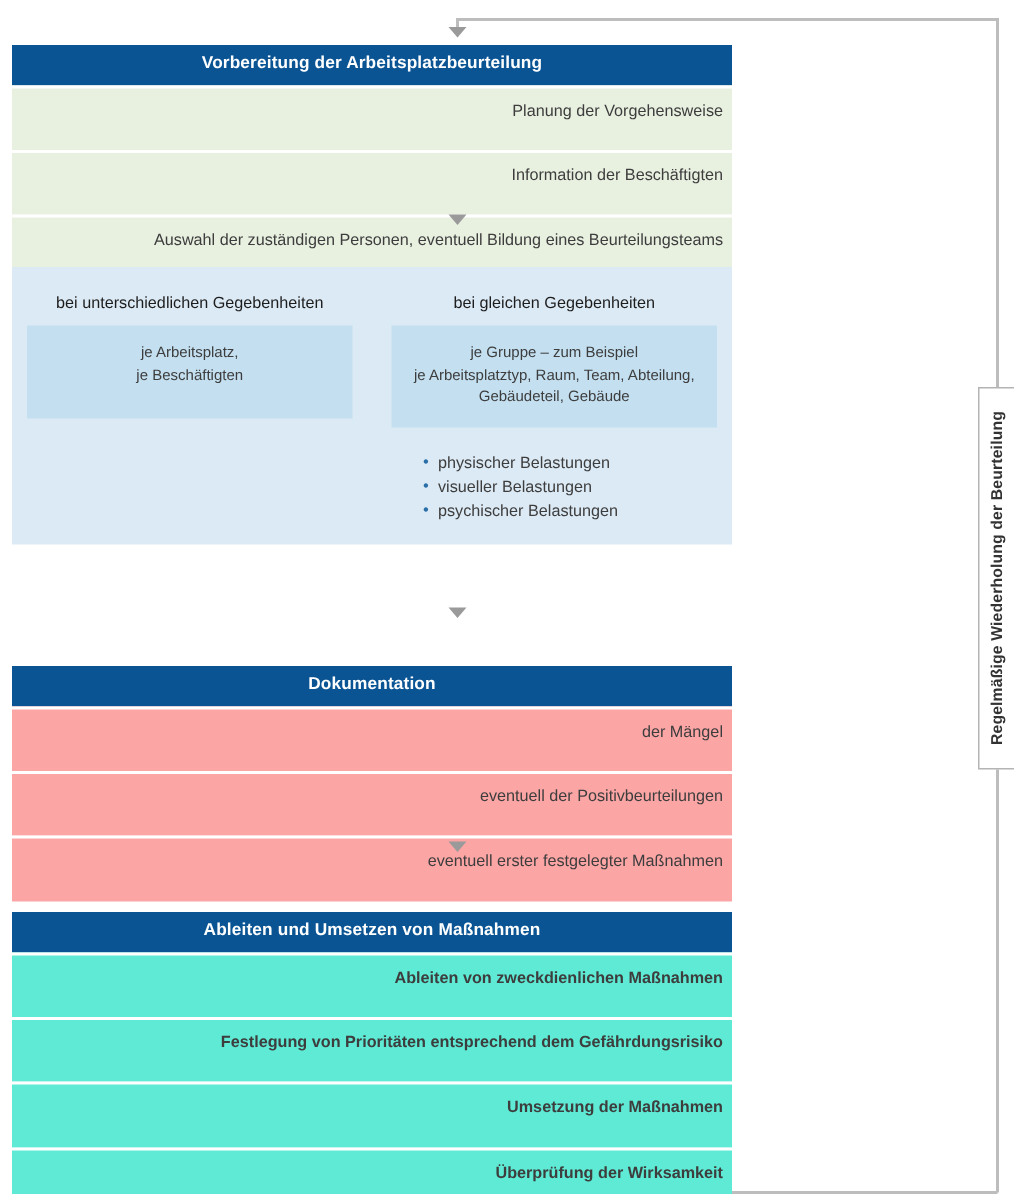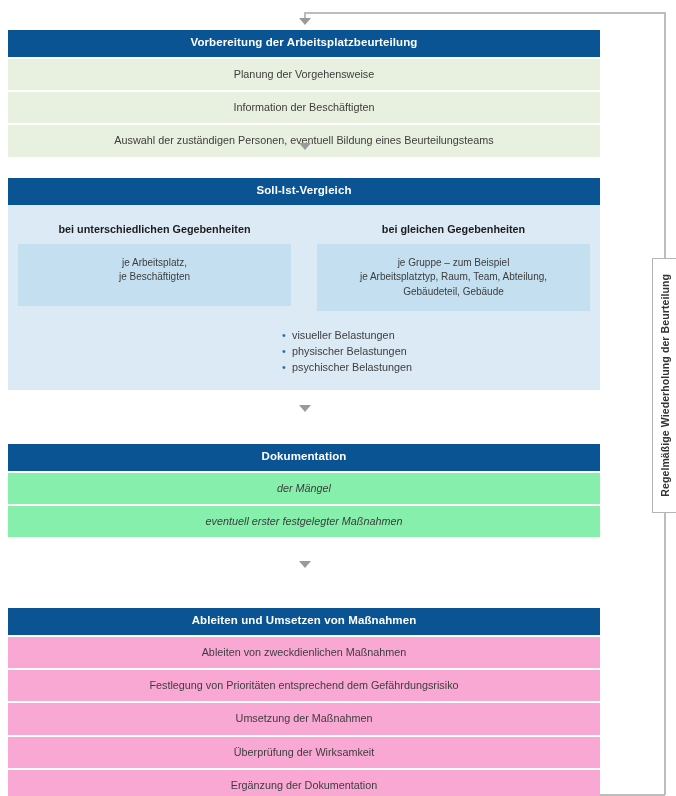--- a/index.html
+++ b/index.html
@@ -13,66 +13,66 @@
     position: relative;
     font-family: "Liberation Sans", sans-serif;
     color: #3b3b3b;
     overflow: hidden;
   }
 
   
   .block {
     position: absolute;
     left: 8px;
-    width: 592px;
+    width: 480px;
     box-sizing: border-box;
   }
   .block-header {
     background: #0a5494;
     color: #ffffff;
     font-size: 11.5px;
     font-weight: bold;
     text-align: center;
     letter-spacing: .1px;
     padding: 7px 4px 8px 4px;
     line-height: 1;
   }
   .row {
     font-size: 10.8px;
-    text-align: center;
-    padding: 9px 6px 9px 6px;
+    text-align: right;
+    padding: 9px 6px 19px 6px;
     line-height: 1.25;
     border-top: 2px solid #ffffff;
     color: #3d3d3d;
   }
   .row:first-of-type { border-top: 2px solid #ffffff; }
 
   
   .green  .row { background: #e8f0e0; }
-  .yellow .row { background: #86efac; font-style: italic; }
-  .teal   .row { background: #f9a8d4; }
+  .yellow .row { background: #fca5a5; }
+  .teal   .row { background: #5eead4; font-weight: bold; }
 
   
   #block-prep { top: 30px; }
 
   
   #block-compare { top: 178px; }
   .compare-body {
     background: #dceaf5;
     padding: 10px 10px 14px 10px;
     position: relative;
   }
   .compare-cols {
     display: flex;
     gap: 26px;
   }
   .compare-col { flex: 1 1 0; min-width: 0; }
   .col-title {
     font-size: 10.8px;
-    font-weight: bold;
+    font-weight: normal;
     color: #1d1d1d;
     text-align: center;
     padding: 8px 0 9px 0;
   }
   .col-box {
     background: #c3dff0;
     min-height: 62px;
     font-size: 10px;
     line-height: 1.45;
     text-align: center;
@@ -181,47 +181,47 @@
 <div class="block green" id="block-prep">
   <div class="block-header">Vorbereitung der Arbeitsplatzbeurteilung</div>
   <div class="row">Planung der Vorgehensweise</div>
   <div class="row">Information der Beschäftigten</div>
   <div class="row">Auswahl der zuständigen Personen, eventuell Bildung eines Beurteilungsteams</div>
 </div>
 
 <div class="down-arrow" id="arrow-prep-compare"></div>
 
 <div class="block" id="block-compare">
-  <div class="block-header">Soll-Ist-Vergleich</div>
   <div class="compare-body">
     <div class="compare-cols">
       <div class="compare-col">
         <div class="col-title">bei unterschiedlichen Gegebenheiten</div>
         <div class="col-box">je Arbeitsplatz,<br>je Beschäftigten</div>
       </div>
       <div class="compare-col">
         <div class="col-title">bei gleichen Gegebenheiten</div>
         <div class="col-box">je Gruppe – zum Beispiel<br>je Arbeitsplatztyp, Raum, Team, Abteilung,<br>Gebäudeteil, Gebäude</div>
       </div>
     </div>
     <div class="aspects">
       <ul>
+        <li>physischer Belastungen</li>
         <li>visueller Belastungen</li>
-        <li>physischer Belastungen</li>
         <li>psychischer Belastungen</li>
       </ul>
     </div>
   </div>
 </div>
 
 <div class="down-arrow" id="arrow-compare-doc"></div>
 
 <div class="block yellow" id="block-doc">
   <div class="block-header">Dokumentation</div>
   <div class="row">der Mängel</div>
+  <div class="row">eventuell der Positivbeurteilungen</div>
   <div class="row">eventuell erster festgelegter Maßnahmen</div>
 </div>
 
 <div class="down-arrow" id="arrow-doc-measures"></div>
 
 <div class="block teal" id="block-measures">
   <div class="block-header">Ableiten und Umsetzen von Maßnahmen</div>
   <div class="row">Ableiten von zweckdienlichen Maßnahmen</div>
   <div class="row">Festlegung von Prioritäten entsprechend dem Gefährdungsrisiko</div>
   <div class="row">Umsetzung der Maßnahmen</div>

